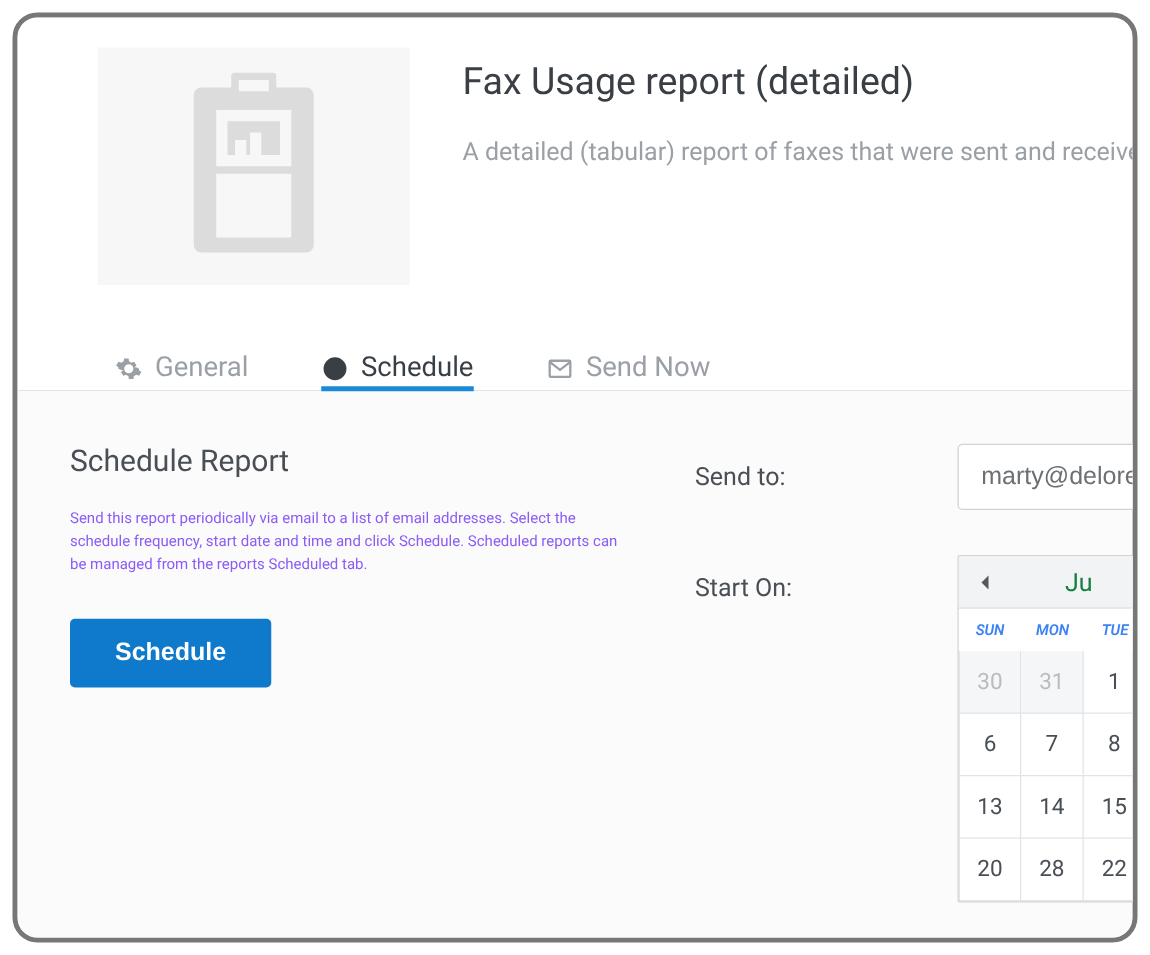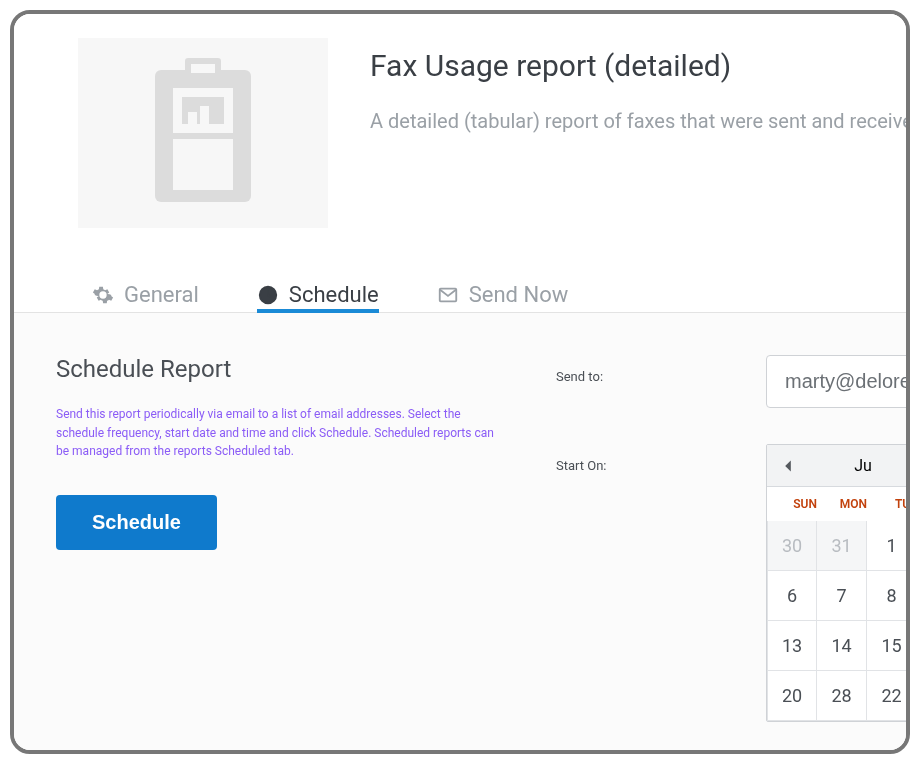--- a/index.html
+++ b/index.html
@@ -102,21 +102,21 @@
       font-weight: 600;
       border: none;
       border-radius: 4px;
       padding: 16px 36px;
       cursor: pointer;
     }
     .schedule-right { flex: 1; padding-left: 30px; }
     .field-row { display: flex; align-items: flex-start; margin-bottom: 36px; }
     .field-label {
       width: 210px;
-      font-size: 13px;
+      font-size: 20px;
       color: #4a4f55;
       padding-top: 14px;
       flex-shrink: 0;
     }
     .text-input {
       border: 1px solid #cfd2d6;
       border-radius: 4px;
       font-size: 20px;
       color: #6b7075;
       padding: 14px 18px;
@@ -141,33 +141,34 @@
       width: 42px;
       display: flex;
       align-items: center;
       justify-content: center;
       cursor: pointer;
       color: #55595e;
     }
     .cal-month {
       flex: 1;
       text-align: center;
-      font-size: 16px;
-      color: #000000;
+      font-size: 20px;
+      color: #15803d;
       white-space: nowrap;
       overflow: hidden;
     }
     .cal-grid { display: grid; grid-template-columns: repeat(3, 50px); }
     .cal-dow {
       font-size: 12px;
       font-weight: 600;
-      color: #c2410c;
-      text-align: right;
+      color: #3b82f6;
+      text-align: center;
       padding: 10px 0;
       background: #fff;
+      font-style: italic;
     }
     .cal-cell {
       border: 1px solid #e1e3e6;
       border-left: none;
       border-top: none;
       height: 50px;
       display: flex;
       align-items: center;
       justify-content: center;
       font-size: 18px;

